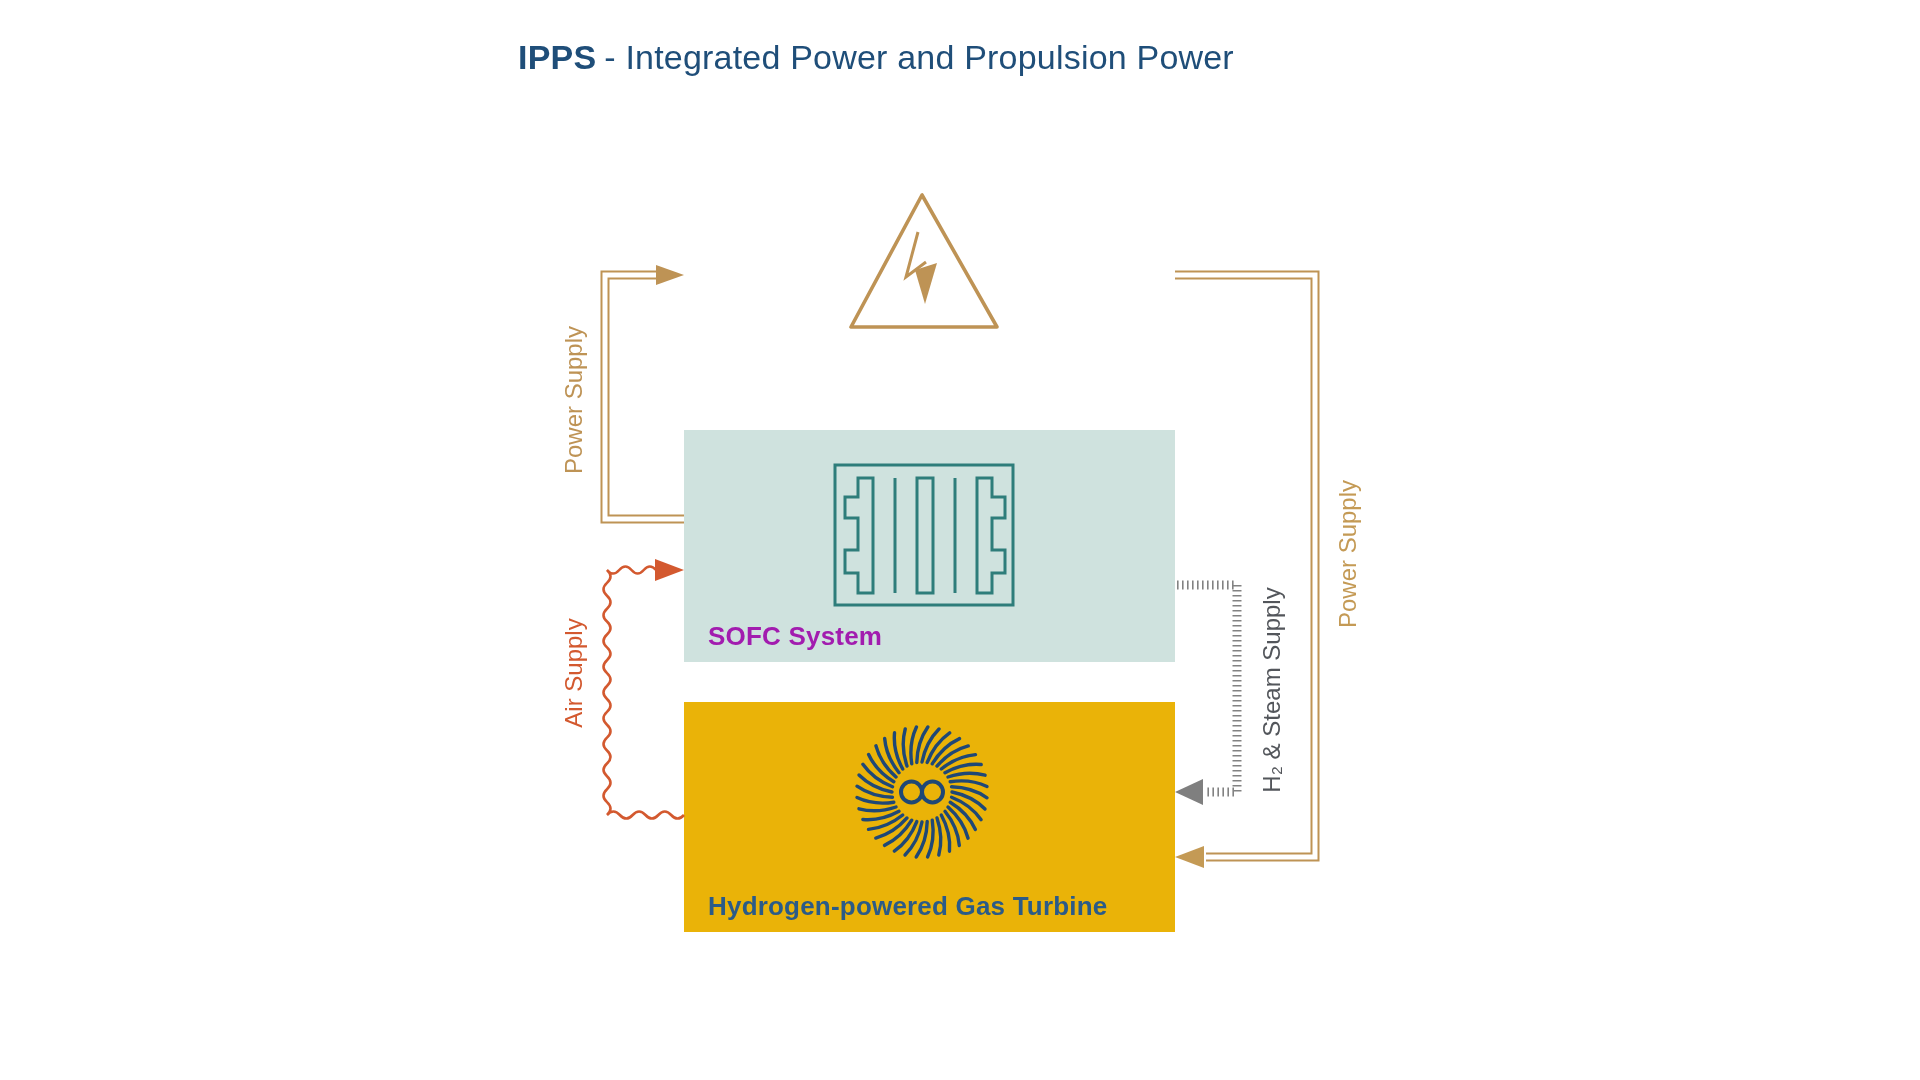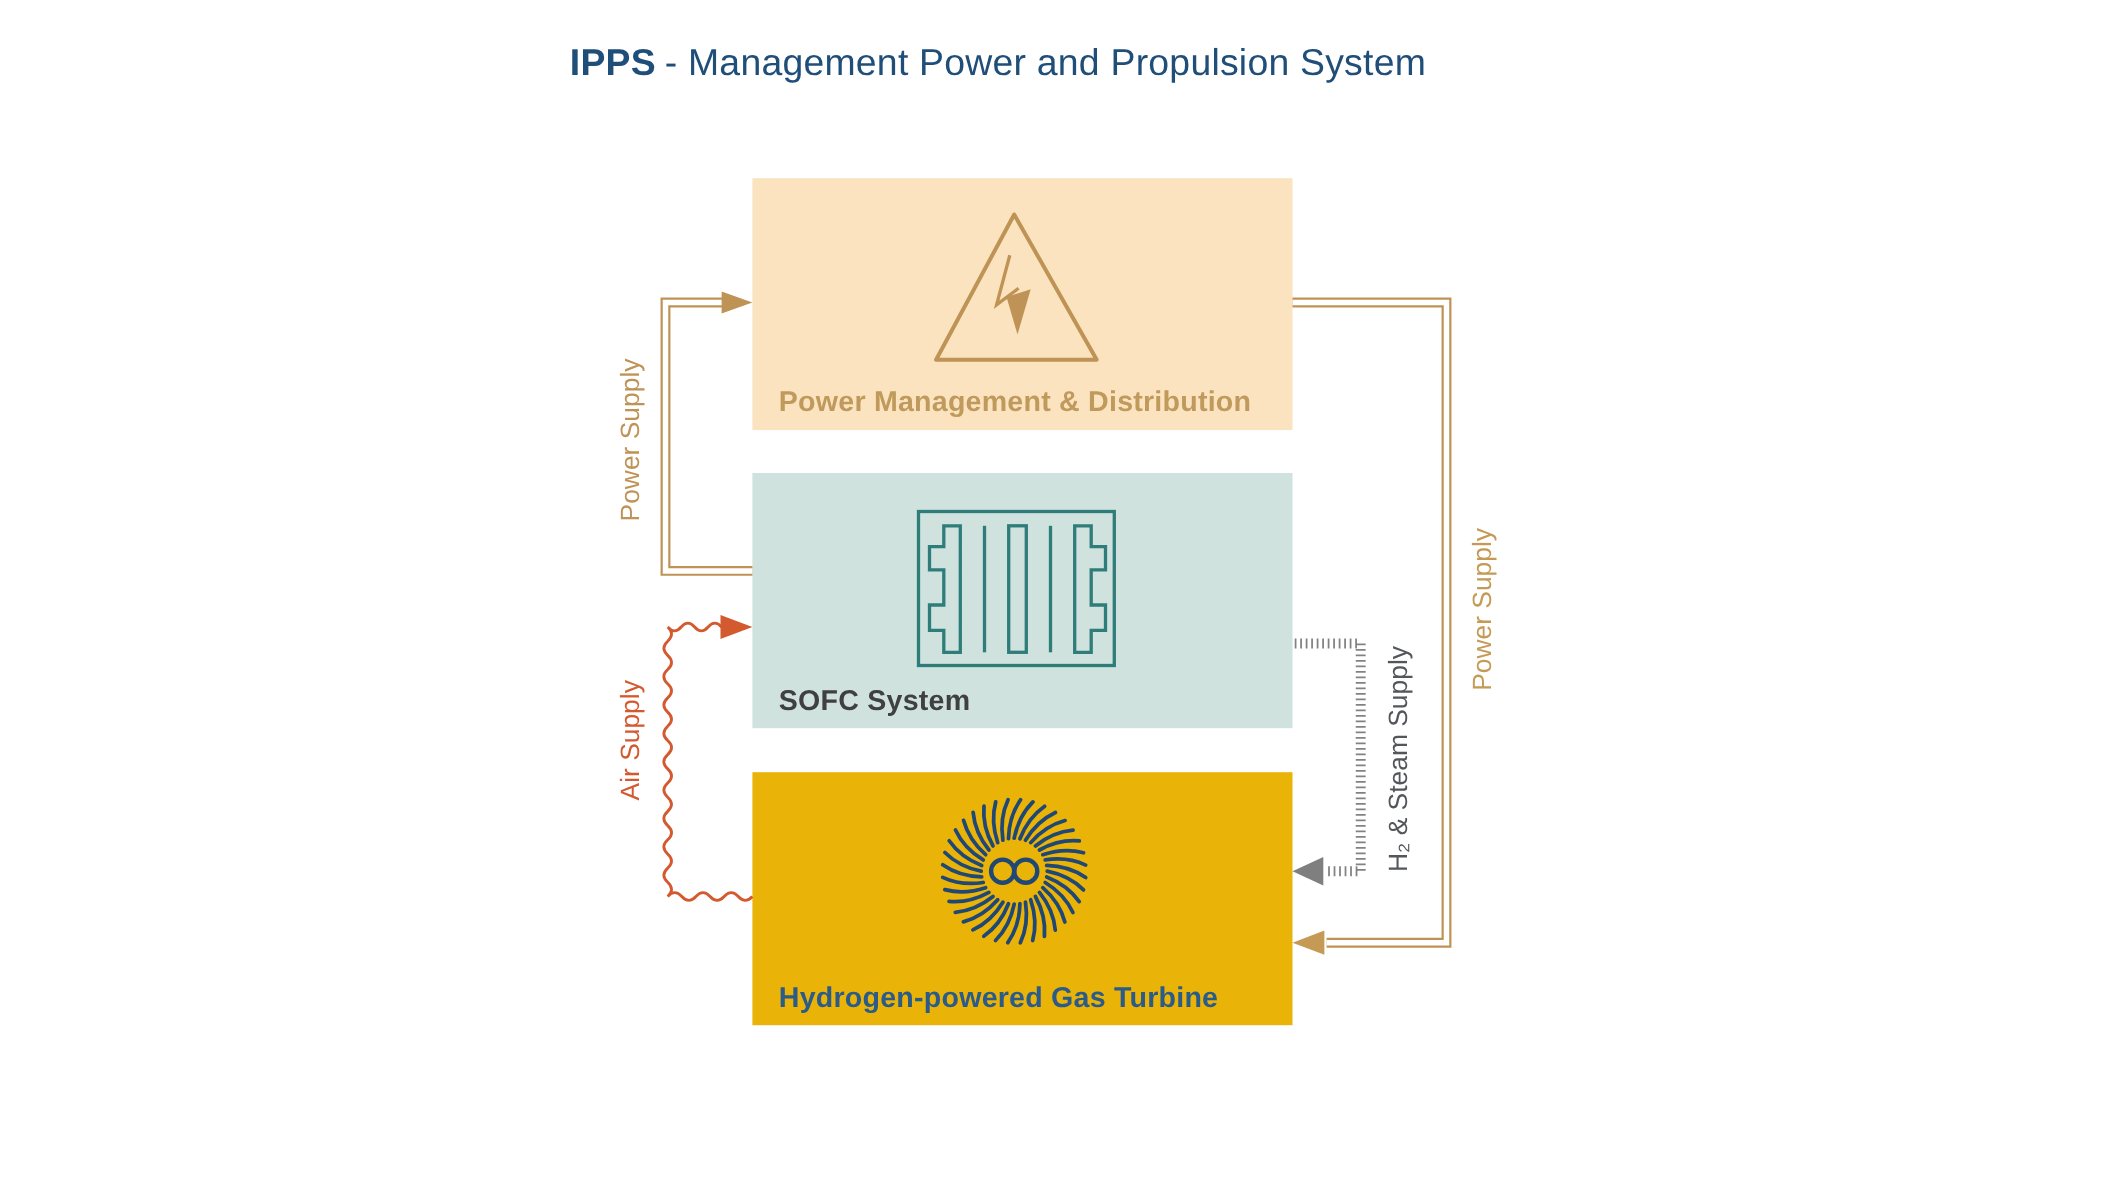--- a/index.html
+++ b/index.html
@@ -17,21 +17,21 @@
   
   .block{position:absolute;left:684px;width:491px;z-index:1;}
   .block-pmd{top:162px;height:229px;background:#fae3be;}
   .block-sofc{top:430px;height:232px;background:#cfe2de;}
   .block-turbine{top:702px;height:230px;background:#eab308;}
   .block-label{
     position:absolute;left:24px;bottom:10px;white-space:nowrap;
     font-size:26px;font-weight:600;letter-spacing:.2px;
   }
   .block-pmd .block-label{color:#c09a5c;}
-  .block-sofc .block-label{color:#404040;margin-top:25px;}
+  .block-sofc .block-label{color:#a21caf;margin-top:25px;}
   .block-turbine .block-label{color:#2b5b88;}
   
   .overlay{position:absolute;left:0;top:0;z-index:2;pointer-events:none;}
   .tan-outer{stroke:#be9355;stroke-width:9;fill:none;stroke-linejoin:miter;}
   .tan-inner{stroke:#ffffff;stroke-width:5;fill:none;stroke-linejoin:miter;}
   .gray-ticks{stroke:#828282;stroke-width:9;fill:none;stroke-dasharray:1.6 3.4;}
   .wavy{stroke:#d3592f;stroke-width:2.6;fill:none;}
   .icon-tan{stroke:#be9355;fill:none;}
   .icon-teal{stroke:#2e7d7a;fill:none;}
   #turbine-blades path{stroke:#1f4876;stroke-width:3.4;fill:none;stroke-linecap:round;}
@@ -46,26 +46,23 @@
   .vlabel-air{left:574px;top:673px;color:#d3592f;}
   .vlabel-h2{left:1272px;top:690px;color:#53565b;}
   .vlabel-power-right{left:1348px;top:554px;color:#c49a55;}
 </style>
 </head>
 <body>
 
 <div class="canvas">
 
   <div class="title">
-    <span class="abbr">IPPS</span><span class="rest">- Management Power and Propulsion System</span>
+    <span class="abbr">IPPS</span><span class="rest">- Integrated Power and Propulsion Power</span>
   </div>
 
-  <div class="block block-pmd">
-    <div class="block-label">Power Management &amp; Distribution</div>
-  </div>
   <div class="block block-sofc">
     <div class="block-label">SOFC System</div>
   </div>
   <div class="block block-turbine">
     <div class="block-label">Hydrogen-powered Gas Turbine</div>
   </div>
 
   <svg class="overlay" width="1920" height="1080" viewBox="0 0 1920 1080">
 
     <g>

